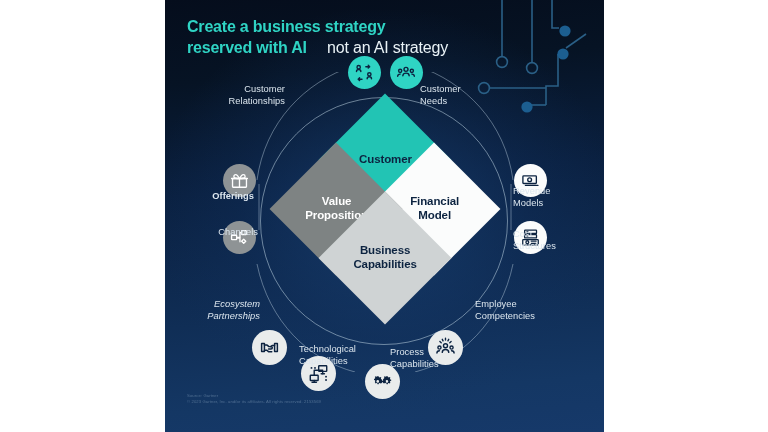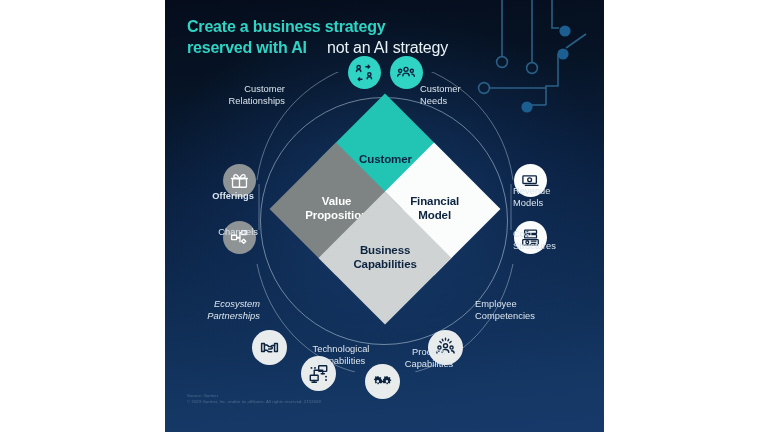--- a/index.html
+++ b/index.html
@@ -153,21 +153,21 @@
   .olabel {
     position: absolute;
     color: #dce6ee;
     font-size: 9.3px;
     line-height: 1.26;
     white-space: pre-line;
     letter-spacing: 0.05px;
   }
   .olabel.right { text-align: left; }
   .olabel.left  { text-align: right; }
-  .olabel.ctr   { text-align: center; }
+  .olabel.ctr   { }
 
   
   #source {
     position: absolute;
     left: 22px;
     bottom: 26px;
     color: rgba(160,185,210,0.42);
     font-size: 4.2px;
     line-height: 1.6;
     letter-spacing: 0.1px;

